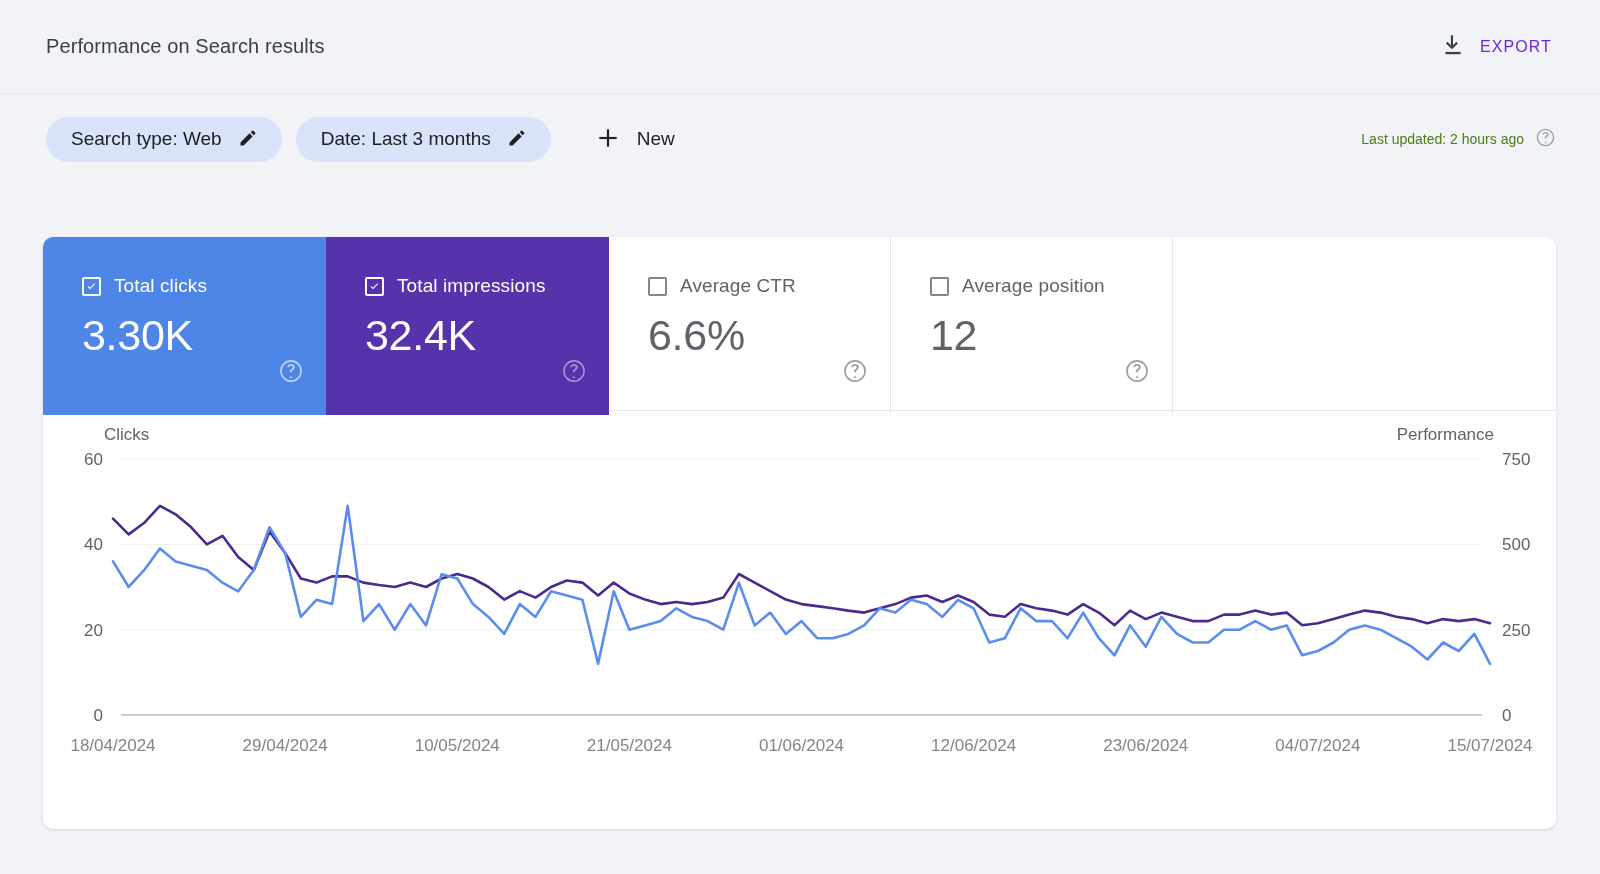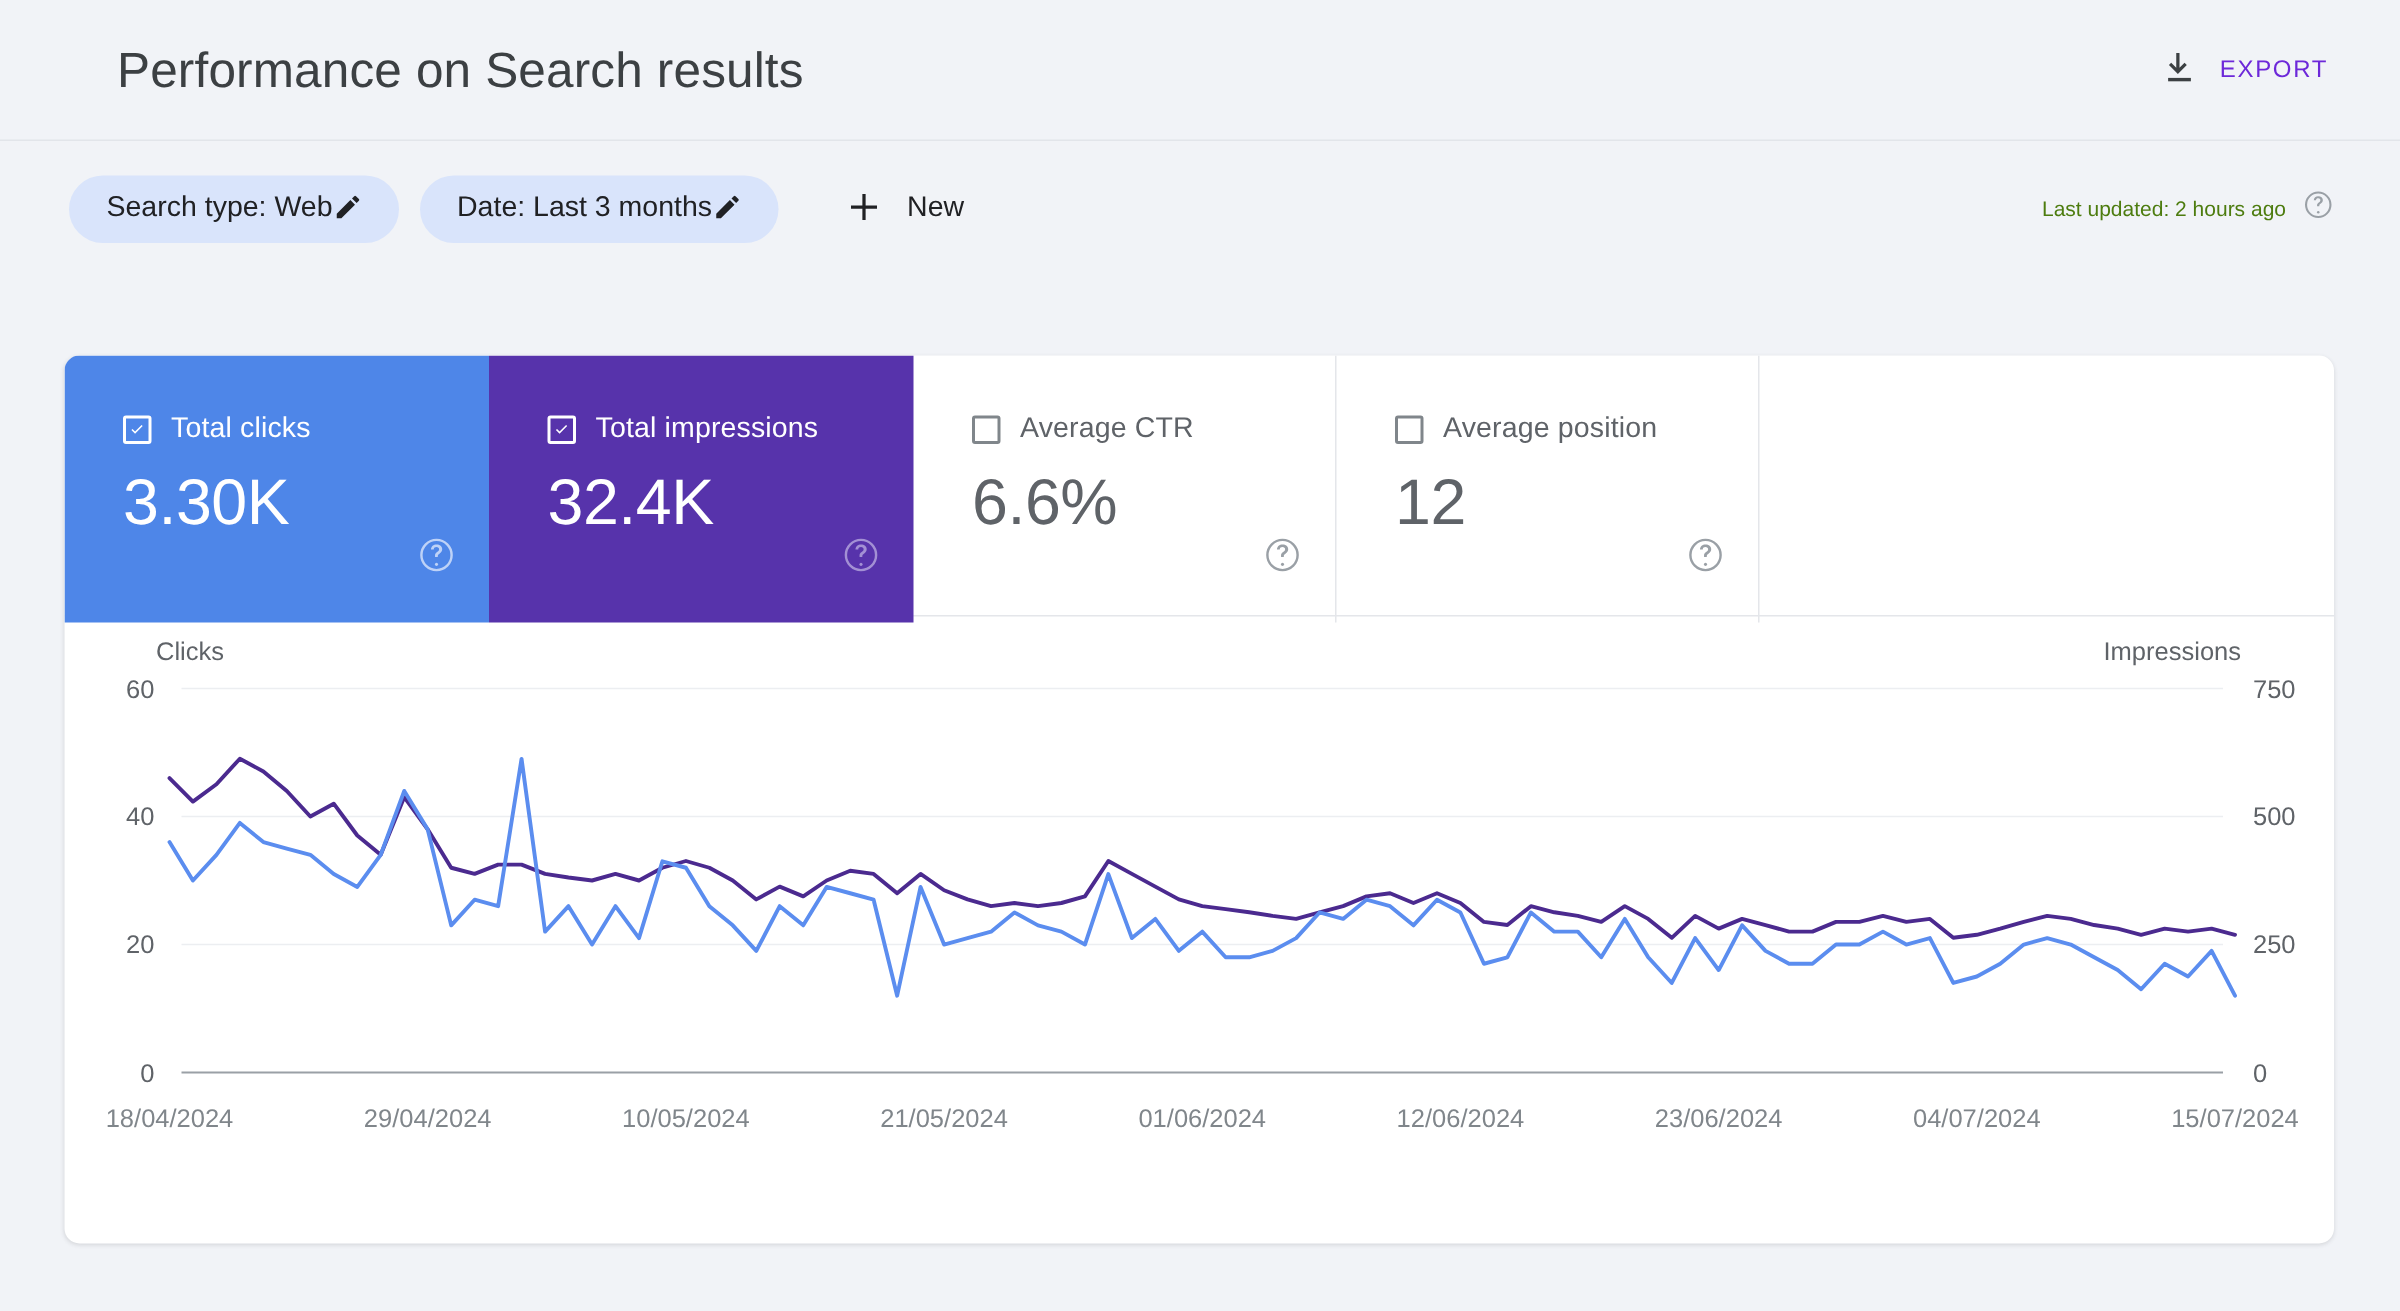--- a/index.html
+++ b/index.html
@@ -12,38 +12,38 @@
   .page { position: relative; width: 1600px; height: 874px; }
 
   
   .header {
     position: absolute; left: 0; top: 0; width: 1600px; height: 94px;
     display: flex; align-items: center; justify-content: space-between;
     padding: 0 44px 0 46px;
     border-bottom: 1px solid #e2e5ea;
   }
   .page-title {
-    font-size: 33px; color: #3c4043; font-weight: 400; letter-spacing: .1px; margin-left: 32px;
+    font-size: 20px; color: #3c4043; font-weight: 400; letter-spacing: .1px;
   }
   .export-btn {
     display: flex; align-items: center; gap: 14px;
     cursor: pointer; background: none; border: none; padding: 6px 4px;
   }
   .export-label {
     font-size: 16px; letter-spacing: 1.1px; color: #6d28d9; font-weight: 500;
   }
   .dl-icon { display: block; }
 
   
   .filterbar {
     position: absolute; left: 0; top: 95px; width: 1600px; height: 88px;
     display: flex; align-items: center; padding: 0 44px 0 46px;
   }
   .chip {
-    display: flex; align-items: center; 
+    display: flex; align-items: center; gap: 16px;
     background: #d9e4fb; border-radius: 999px;
     height: 45px; padding: 0 24px 0 25px; margin-right: 14px;
     cursor: pointer; border: none;
   }
   .chip-label { font-size: 19px; color: #202124; white-space: nowrap; }
   .pencil { display: block; }
   .new-btn {
     display: flex; align-items: center; gap: 16px;
     background: none; border: none; cursor: pointer;
     height: 45px; padding: 0 16px; margin-left: 14px;
@@ -237,21 +237,21 @@
             <path d="M12 5.6c-1.9 0-3.3 1.2-3.4 3h1.7c.1-1 .7-1.5 1.7-1.5s1.6.6 1.6 1.4c0 .7-.3 1.1-1.2 1.7-1 .7-1.4 1.3-1.3 2.5v.5h1.7v-.4c0-.8.3-1.2 1.2-1.8 1-.7 1.5-1.5 1.5-2.6 0-1.7-1.4-2.8-3.5-2.8z" fill="#9aa0a6"></path>
           </svg>
         </span>
       </div>
 
       <div class="metric spacer"></div>
     </div>
 
     <div class="chart-area">
       <div class="ax-title left">Clicks</div>
-      <div class="ax-title right">Impressions</div>
+      <div class="ax-title right">Performance</div>
       <svg class="chart-svg" id="chart-svg" width="1513" height="413">
           <line x1="78" y1="48" x2="1439" y2="48" stroke="#eceef1" stroke-width="1"></line>
           <text x="60" y="54" class="ytick" text-anchor="end">60</text>
           <text x="1459" y="54" class="ytick" text-anchor="start">750</text>
           <line x1="78" y1="133.33333333333334" x2="1439" y2="133.33333333333334" stroke="#eceef1" stroke-width="1"></line>
           <text x="60" y="139.33333333333334" class="ytick" text-anchor="end">40</text>
           <text x="1459" y="139.33333333333334" class="ytick" text-anchor="start">500</text>
           <line x1="78" y1="218.66666666666669" x2="1439" y2="218.66666666666669" stroke="#eceef1" stroke-width="1"></line>
           <text x="60" y="224.66666666666669" class="ytick" text-anchor="end">20</text>
           <text x="1459" y="224.66666666666669" class="ytick" text-anchor="start">250</text>

